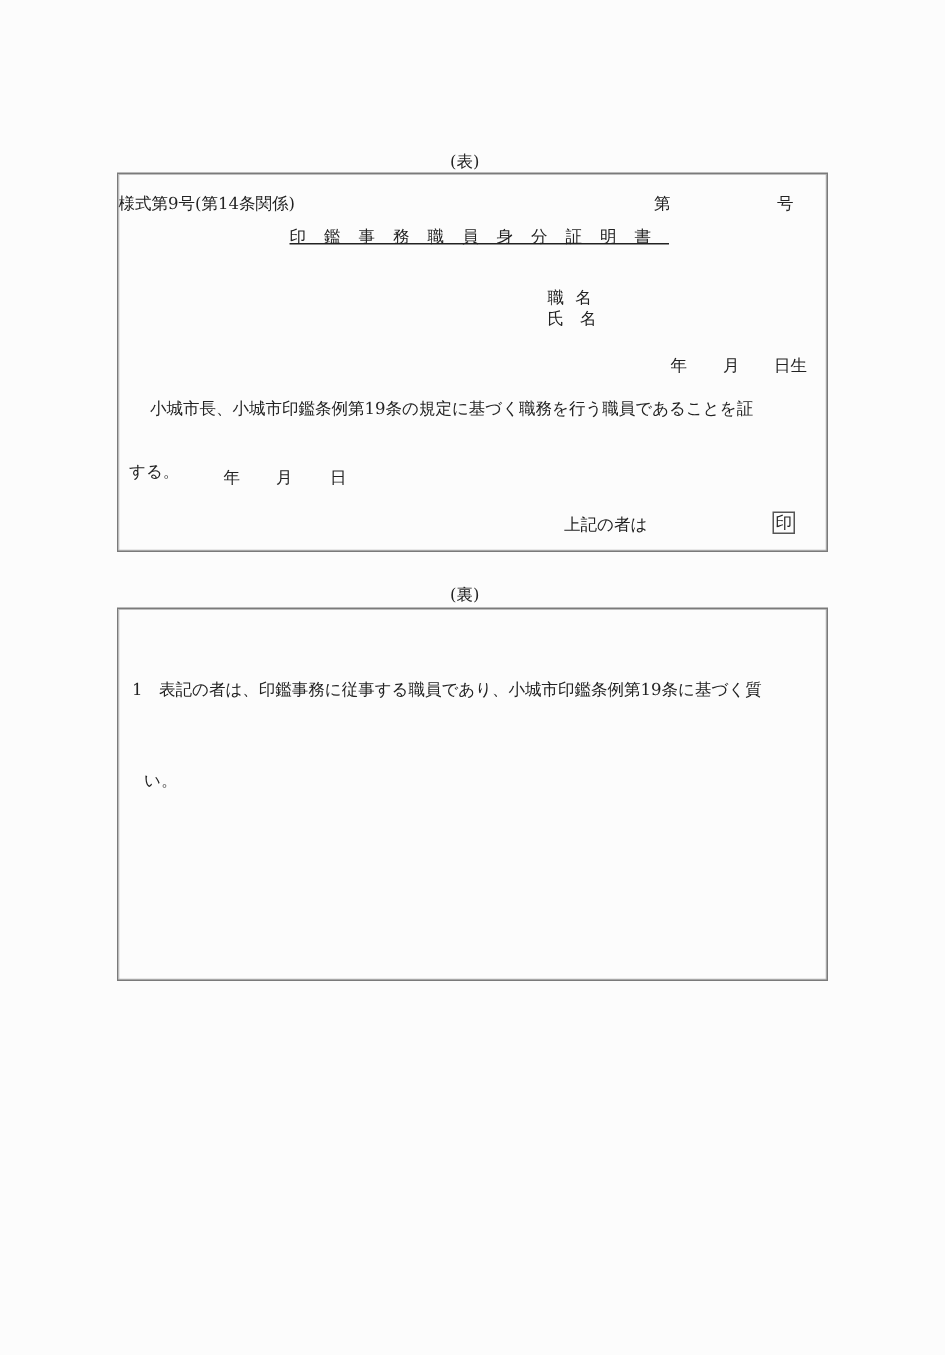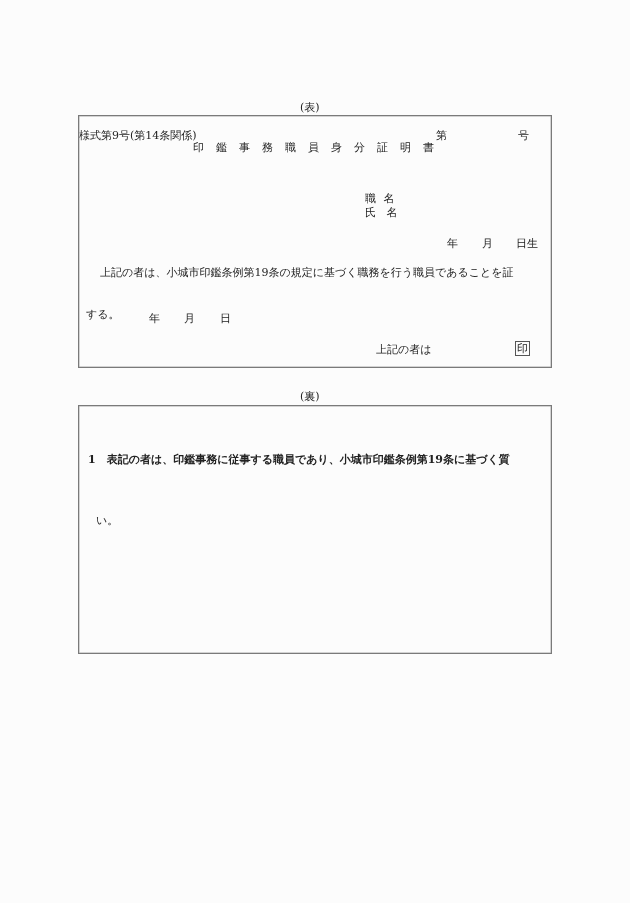--- a/index.html
+++ b/index.html
@@ -23,38 +23,38 @@
 </head>
 <body>
 
 <div class="abs" style="left:79px;top:80px;margin-top:48px;">様式第9号(第14条関係)</div>
 <div class="abs" style="left:300px;top:100px;">(表)</div>
 
 <div class="box" id="box1">
   <span class="abs" style="left:357px;top:12px;">第</span>
   <span class="abs" style="left:439px;top:12px;">号</span>
 
-  <span class="abs spaced" style="left:114px;top:24px;">印鑑事務職員身分証明書</span>
+  <span class="abs spaced" style="left:114px;top:34px;text-decoration:underline;">印鑑事務職員身分証明書</span>
 
   <span class="abs" style="left:286px;top:75px;word-spacing:4px;">職 名</span>
   <span class="abs" style="left:286px;top:89px;word-spacing:4px;font-family:Liberation Mono, monospace;">氏 名</span>
 
   <span class="abs" style="left:368px;top:120px;">年</span>
   <span class="abs" style="left:403px;top:120px;">月</span>
   <span class="abs" style="left:437px;top:120px;">日生</span>
 
-  <span class="abs" style="left:21px;top:149px;">上記の者は、小城市印鑑条例第19条の規定に基づく職務を行う職員であることを証</span>
+  <span class="abs" style="left:21px;top:149px;">小城市長、小城市印鑑条例第19条の規定に基づく職務を行う職員であることを証</span>
   <span class="abs" style="left:7px;top:164px;margin-top:27px;">する。</span>
 
   <span class="abs" style="left:70px;top:195px;">年</span>
   <span class="abs" style="left:105px;top:195px;">月</span>
   <span class="abs" style="left:141px;top:195px;">日</span>
 
   <span class="abs" style="left:297px;top:226px;">上記の者は</span>
   <span class="abs seal" style="left:436px;top:225px;">印</span>
 </div>
 
 <div class="abs" style="left:300px;top:389px;">(裏)</div>
 
 <div class="box" id="box2">
-  <span class="abs" style="left:9px;top:46px;font-weight:bold;">1　表記の者は、印鑑事務に従事する職員であり、小城市印鑑条例第19条に基づく質</span>
+  <span class="abs" style="left:9px;top:46px;">1　表記の者は、印鑑事務に従事する職員であり、小城市印鑑条例第19条に基づく質</span>
   <span class="abs" style="left:17px;top:107px;">い。</span>
 </div>
 
 </body></html>

